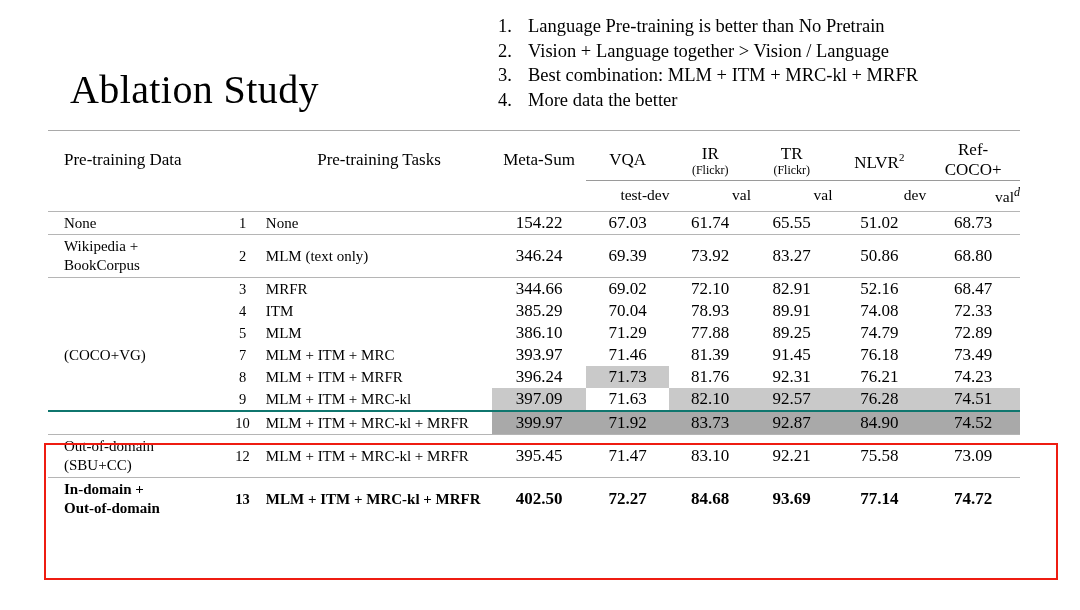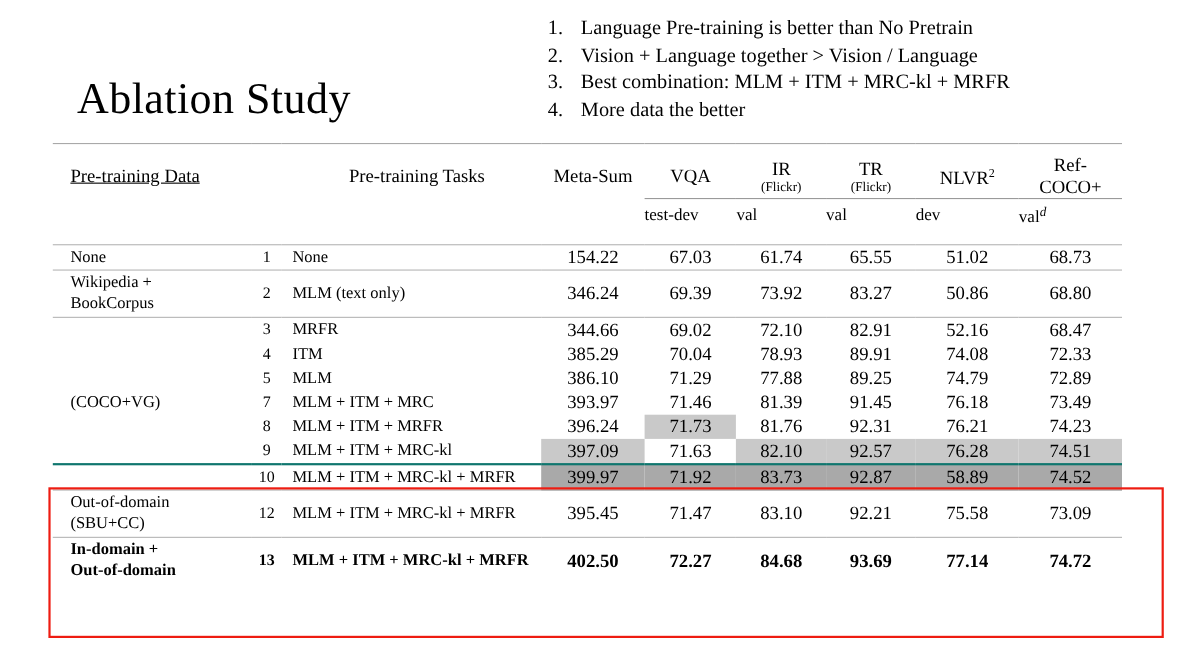--- a/index.html
+++ b/index.html
@@ -67,30 +67,30 @@
   .rule      td{border-top:1.1px solid #b5b5b5;}
   .rule-thin td{border-top:2px solid #0f766e;}
 
   
   .hdr td{
     padding-top:9px;
     text-align:center;
     font-size:17px;
     line-height:20px;
   }
-  .hdr td.left{text-align:left;padding-left:16px;text-decoration:underline;}
+  .hdr td.left{text-align:left;padding-left:16px;}
   .hdr td.taskhd{text-align:center;padding-left:10px;}
   .hdr .sub{font-size:12px;display:block;line-height:13px;}
   .hdr sup{font-size:11px;}
 
   .subhdr td{
-    text-align:left;
+    text-align:right;
     font-size:15.5px;
     padding-top:3px;
-    padding-bottom:15px;
+    padding-bottom:5px;
   }
   .subhdr td.underlined{border-top:1px solid #9a9a9a;}
   .subhdr em{font-style:italic;font-size:12px;}
 
   
   tbody td{
     font-size:16.5px;
     text-align:center;
     height:22px;
   }
@@ -300,21 +300,21 @@
       </tr>
 
       <tr class="rule-thin">
         <td class="dataname"></td>
         <td class="idx">10</td>
         <td class="task">MLM + ITM + MRC-kl + MRFR</td>
         <td class="num hl-dark">399.97</td>
         <td class="num hl-dark">71.92</td>
         <td class="num hl-dark">83.73</td>
         <td class="num hl-dark">92.87</td>
-        <td class="num hl-dark">58.89</td>
+        <td class="num hl-dark">84.90</td>
         <td class="num hl-dark">74.52</td>
       </tr>
 
 
       <tr class="rule tall">
         <td class="dataname multiline">Out-of-domain<br>(SBU+CC)</td>
         <td class="idx">12</td>
         <td class="task">MLM + ITM + MRC-kl + MRFR</td>
         <td class="num">395.45</td>
         <td class="num">71.47</td>

